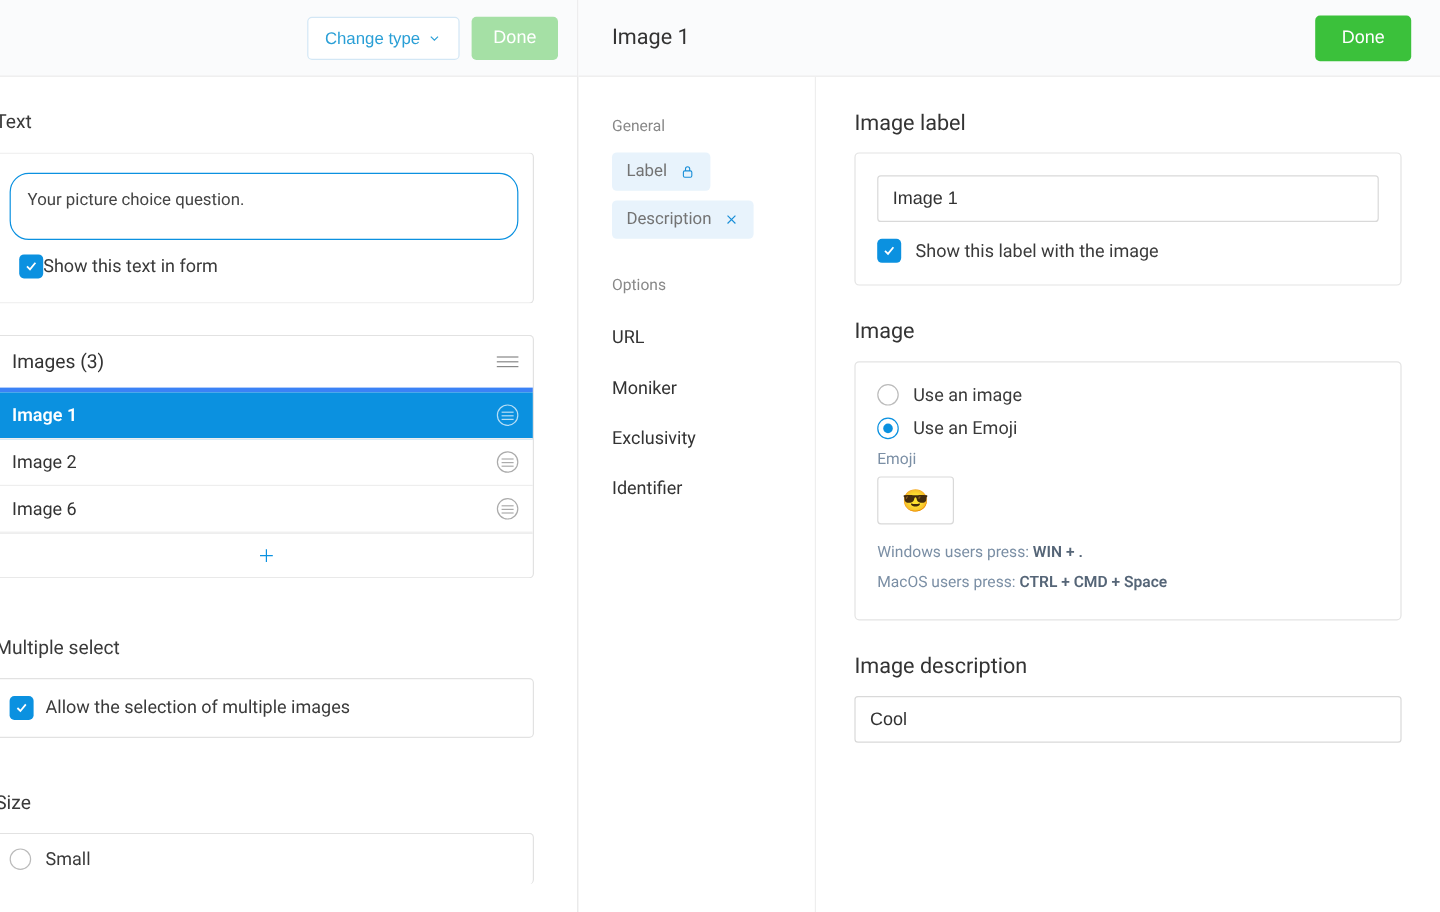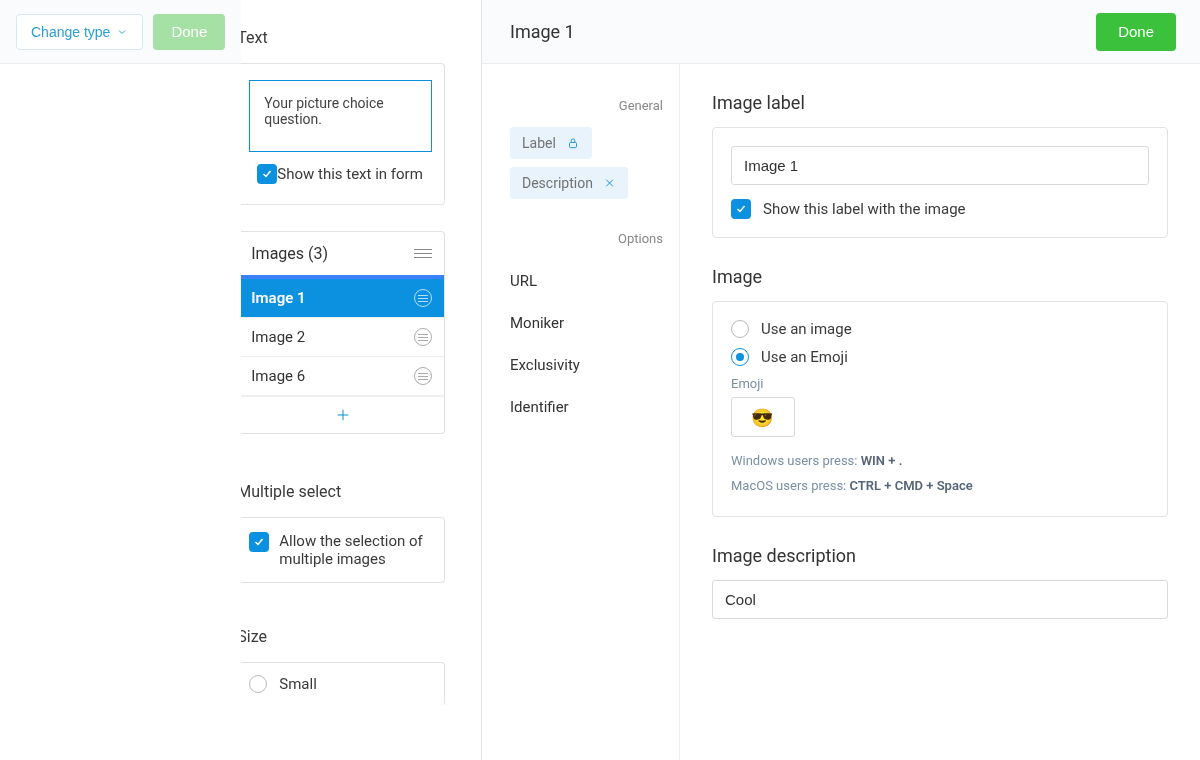--- a/index.html
+++ b/index.html
@@ -12,21 +12,21 @@
     height: 760px;
     overflow: hidden;
     display: flex;
   }
 
   
   .left-panel {
     width: 482px;
     border-right: 1px solid #e5e5e5;
     display: flex;
-    flex-direction: row;
+    flex-direction: column;
   }
   .left-header {
     height: 64px;
     background: #fafbfc;
     border-bottom: 1px solid #ececec;
     display: flex;
     align-items: center;
     justify-content: flex-end;
     padding: 0 16px;
     gap: 10px;
@@ -69,21 +69,21 @@
   }
 
   .bordered-block {
     border: 1px solid #e2e2e2;
     border-radius: 4px;
     margin-top: 4px;
     margin-bottom: 12px;
   }
   .text-input-area {
     border: 1px solid #0b91e0;
-    border-radius: 0;
+    border-radius: 16px;
     padding: 14px 14px 24px 14px;
     margin-top: 4px;
     color: #444;
     font-size: 14px;
   }
   .inline-check-row {
     display: flex;
     align-items: center;
     padding: 12px 0 12px 8px;
   }
@@ -171,21 +171,21 @@
 
   .right-body {
     flex:1; display:flex;
   }
   .side-nav {
     width: 198px;
     border-right: 1px solid #eee;
     padding: 28px 16px 0 28px;
   }
   .nav-group-title {
-    font-size: 13px; color:#888; margin-bottom: 14px; margin-top: 6px; text-align: right;
+    font-size: 13px; color:#888; margin-bottom: 14px; margin-top: 6px;
   }
   .nav-chip {
     display:inline-flex; align-items:center; gap:10px;
     background:#e8f3fc; color:#737373;
     padding: 8px 12px; border-radius:4px; font-size:14px;
     margin-bottom: 8px; cursor:pointer; width:auto;
   }
   .nav-chip .chip-icon { width:14px; height:14px; }
   .nav-chip.wide { width: 118px; justify-content: space-between; }
   .nav-item {

